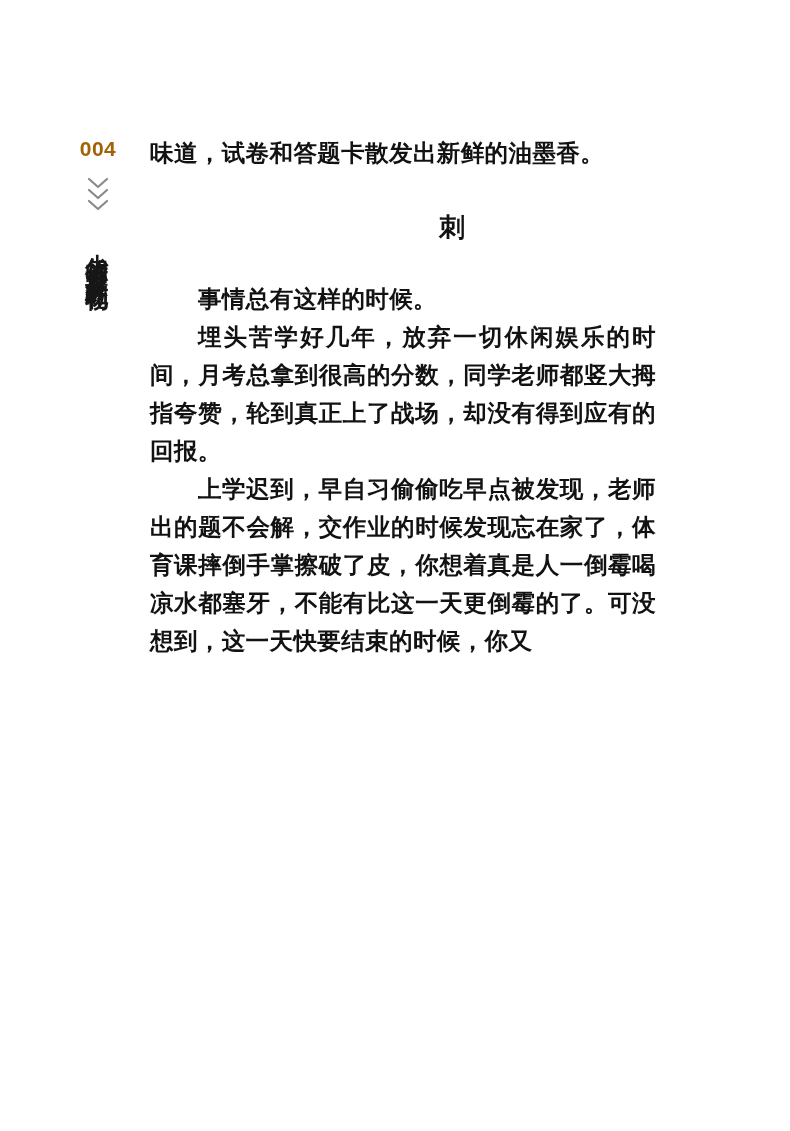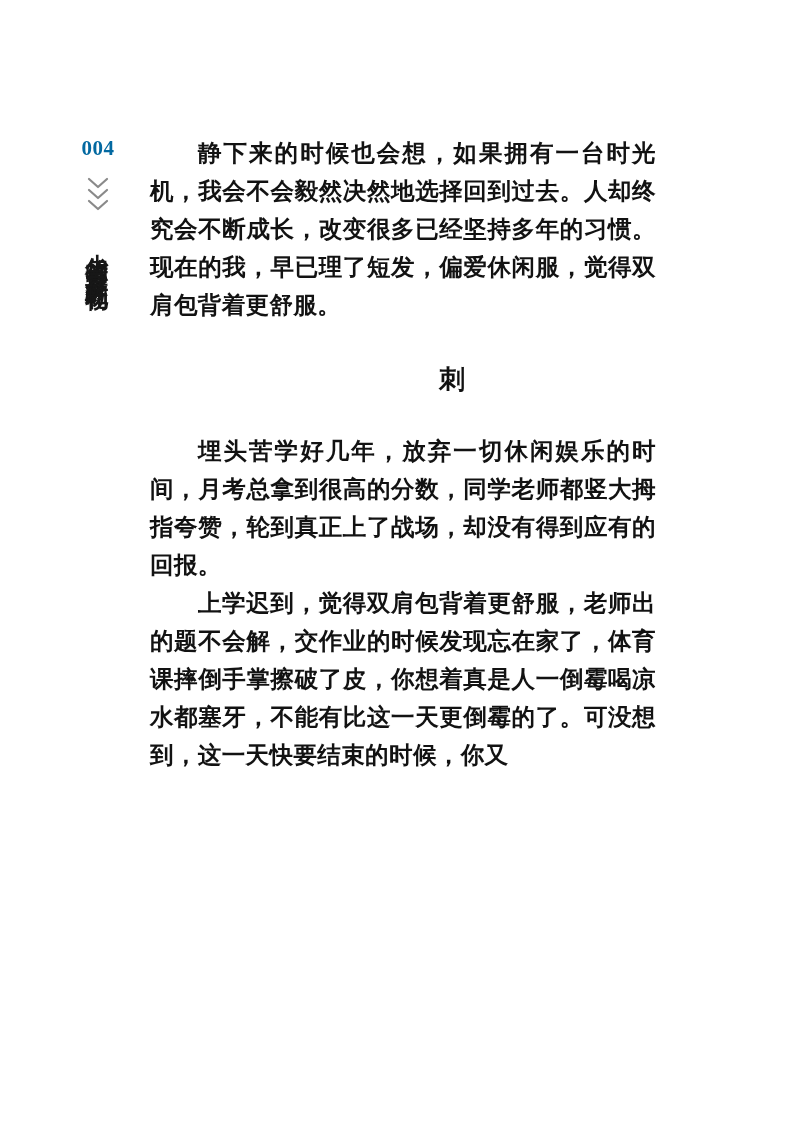--- a/index.html
+++ b/index.html
@@ -21,24 +21,24 @@
   .margin-block {
     position: absolute;
     left: 64px;
     top: 138px;
     width: 68px;
     display: flex;
     flex-direction: column;
     align-items: center;
   }
   .folio {
-    font-family: Liberation Serif, serif;
+    font-family: Liberation Sans, sans-serif;
     font-size: 21px;
     font-weight: 700;
-    color: #0369a1;
+    color: #a16207;
     letter-spacing: 0.5px;
     line-height: 1;
   }
   .ornament {
     margin-top: 16px;
     width: 26px;
     height: 42px;
     display: block;
   }
   .vtitle {
@@ -102,21 +102,22 @@
           <polyline points="4,15 13,23 22,15"></polyline>
           <polyline points="4,26 13,34 22,26"></polyline>
         </g>
       </svg>
     </span>
 
     <div class="vtitle">少年的你是岁月最好的礼物</div>
   </div>
 
   <div class="body-col">
-    <p class="para">静下来的时候也会想，如果拥有一台时光机，我会不会毅然决然地选择回到过去。人却终究会不断成长，改变很多已经坚持多年的习惯。现在的我，早已理了短发，偏爱休闲服，觉得双肩包背着更舒服。</p>
+    <p class="para no-indent">味道，试卷和答题卡散发出新鲜的油墨香。</p>
 
     <h2 class="section-heading">刺</h2>
 
+    <p class="para">事情总有这样的时候。</p>
     <p class="para">埋头苦学好几年，放弃一切休闲娱乐的时间，月考总拿到很高的分数，同学老师都竖大拇指夸赞，轮到真正上了战场，却没有得到应有的回报。</p>
-    <p class="para">上学迟到，觉得双肩包背着更舒服，老师出的题不会解，交作业的时候发现忘在家了，体育课摔倒手掌擦破了皮，你想着真是人一倒霉喝凉水都塞牙，不能有比这一天更倒霉的了。可没想到，这一天快要结束的时候，你又</p>
+    <p class="para">上学迟到，早自习偷偷吃早点被发现，老师出的题不会解，交作业的时候发现忘在家了，体育课摔倒手掌擦破了皮，你想着真是人一倒霉喝凉水都塞牙，不能有比这一天更倒霉的了。可没想到，这一天快要结束的时候，你又</p>
   </div>
 
 </div>
 
 </body></html>

